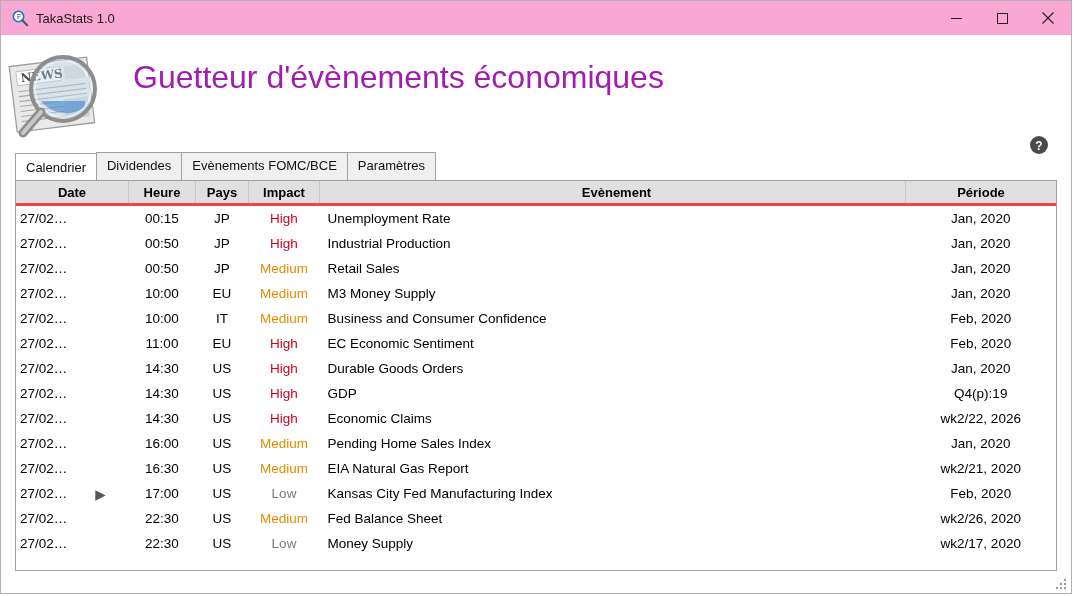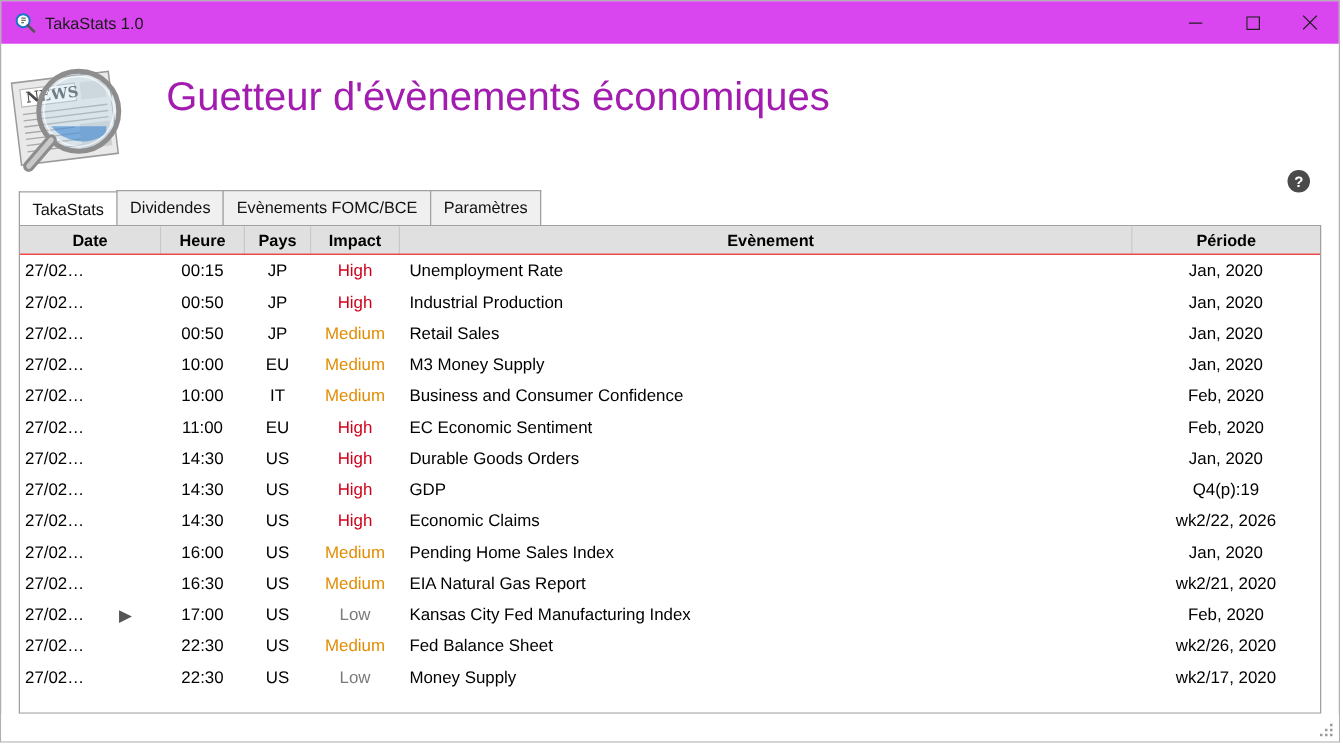--- a/index.html
+++ b/index.html
@@ -24,21 +24,21 @@
     background: #ffffff;
     display: flex;
     flex-direction: column;
   }
   
   .titlebar {
     height: 34px;
     min-height: 34px;
     display: flex;
     align-items: center;
-    background: #d946ef;
+    background: #f9a8d4;
     border-bottom: none;
   }
   .title-left {
     display: flex;
     align-items: center;
     padding-left: 10px;
     flex: 1;
   }
   .app-icon {
     width: 18px;
@@ -169,21 +169,21 @@
     width: 100%;
     table-layout: fixed;
   }
   table.grid thead th {
     background: #e0e0e0;
     font-size: 13px;
     font-weight: bold;
     color: #000;
     height: 22px;
     border-right: 1px solid #c8c8c8;
-    border-bottom: 1px solid #ef4444;
+    border-bottom: 3px solid #ef4444;
     text-align: center;
     padding: 0;
     font-family: "Liberation Sans", sans-serif;
   }
   table.grid thead th:last-child { border-right: none; }
   table.grid tbody td {
     height: 25px;
     font-size: 13.5px;
     padding: 0 4px;
     white-space: nowrap;
@@ -283,21 +283,21 @@
     </div>
     <div class="help-icon">
       <svg width="20" height="20" viewBox="0 0 20 20">
         <circle cx="10" cy="10" r="9" fill="#4a4a4a"></circle>
         <text x="10" y="14.6" text-anchor="middle" font-family="Liberation Sans, sans-serif" font-size="12" font-weight="bold" fill="#ffffff">?</text>
       </svg>
     </div>
   </div>
 
   <div class="tabs">
-    <div class="tab active"><span>TakaStats</span></div>
+    <div class="tab active"><span>Calendrier</span></div>
     <div class="tab"><span>Dividendes</span></div>
     <div class="tab"><span>Evènements FOMC/BCE</span></div>
     <div class="tab"><span>Paramètres</span></div>
   </div>
 
   <div class="table-wrap">
     <table class="grid">
       <thead>
         <tr>
           <th class="c-date" colspan="2">Date</th>

